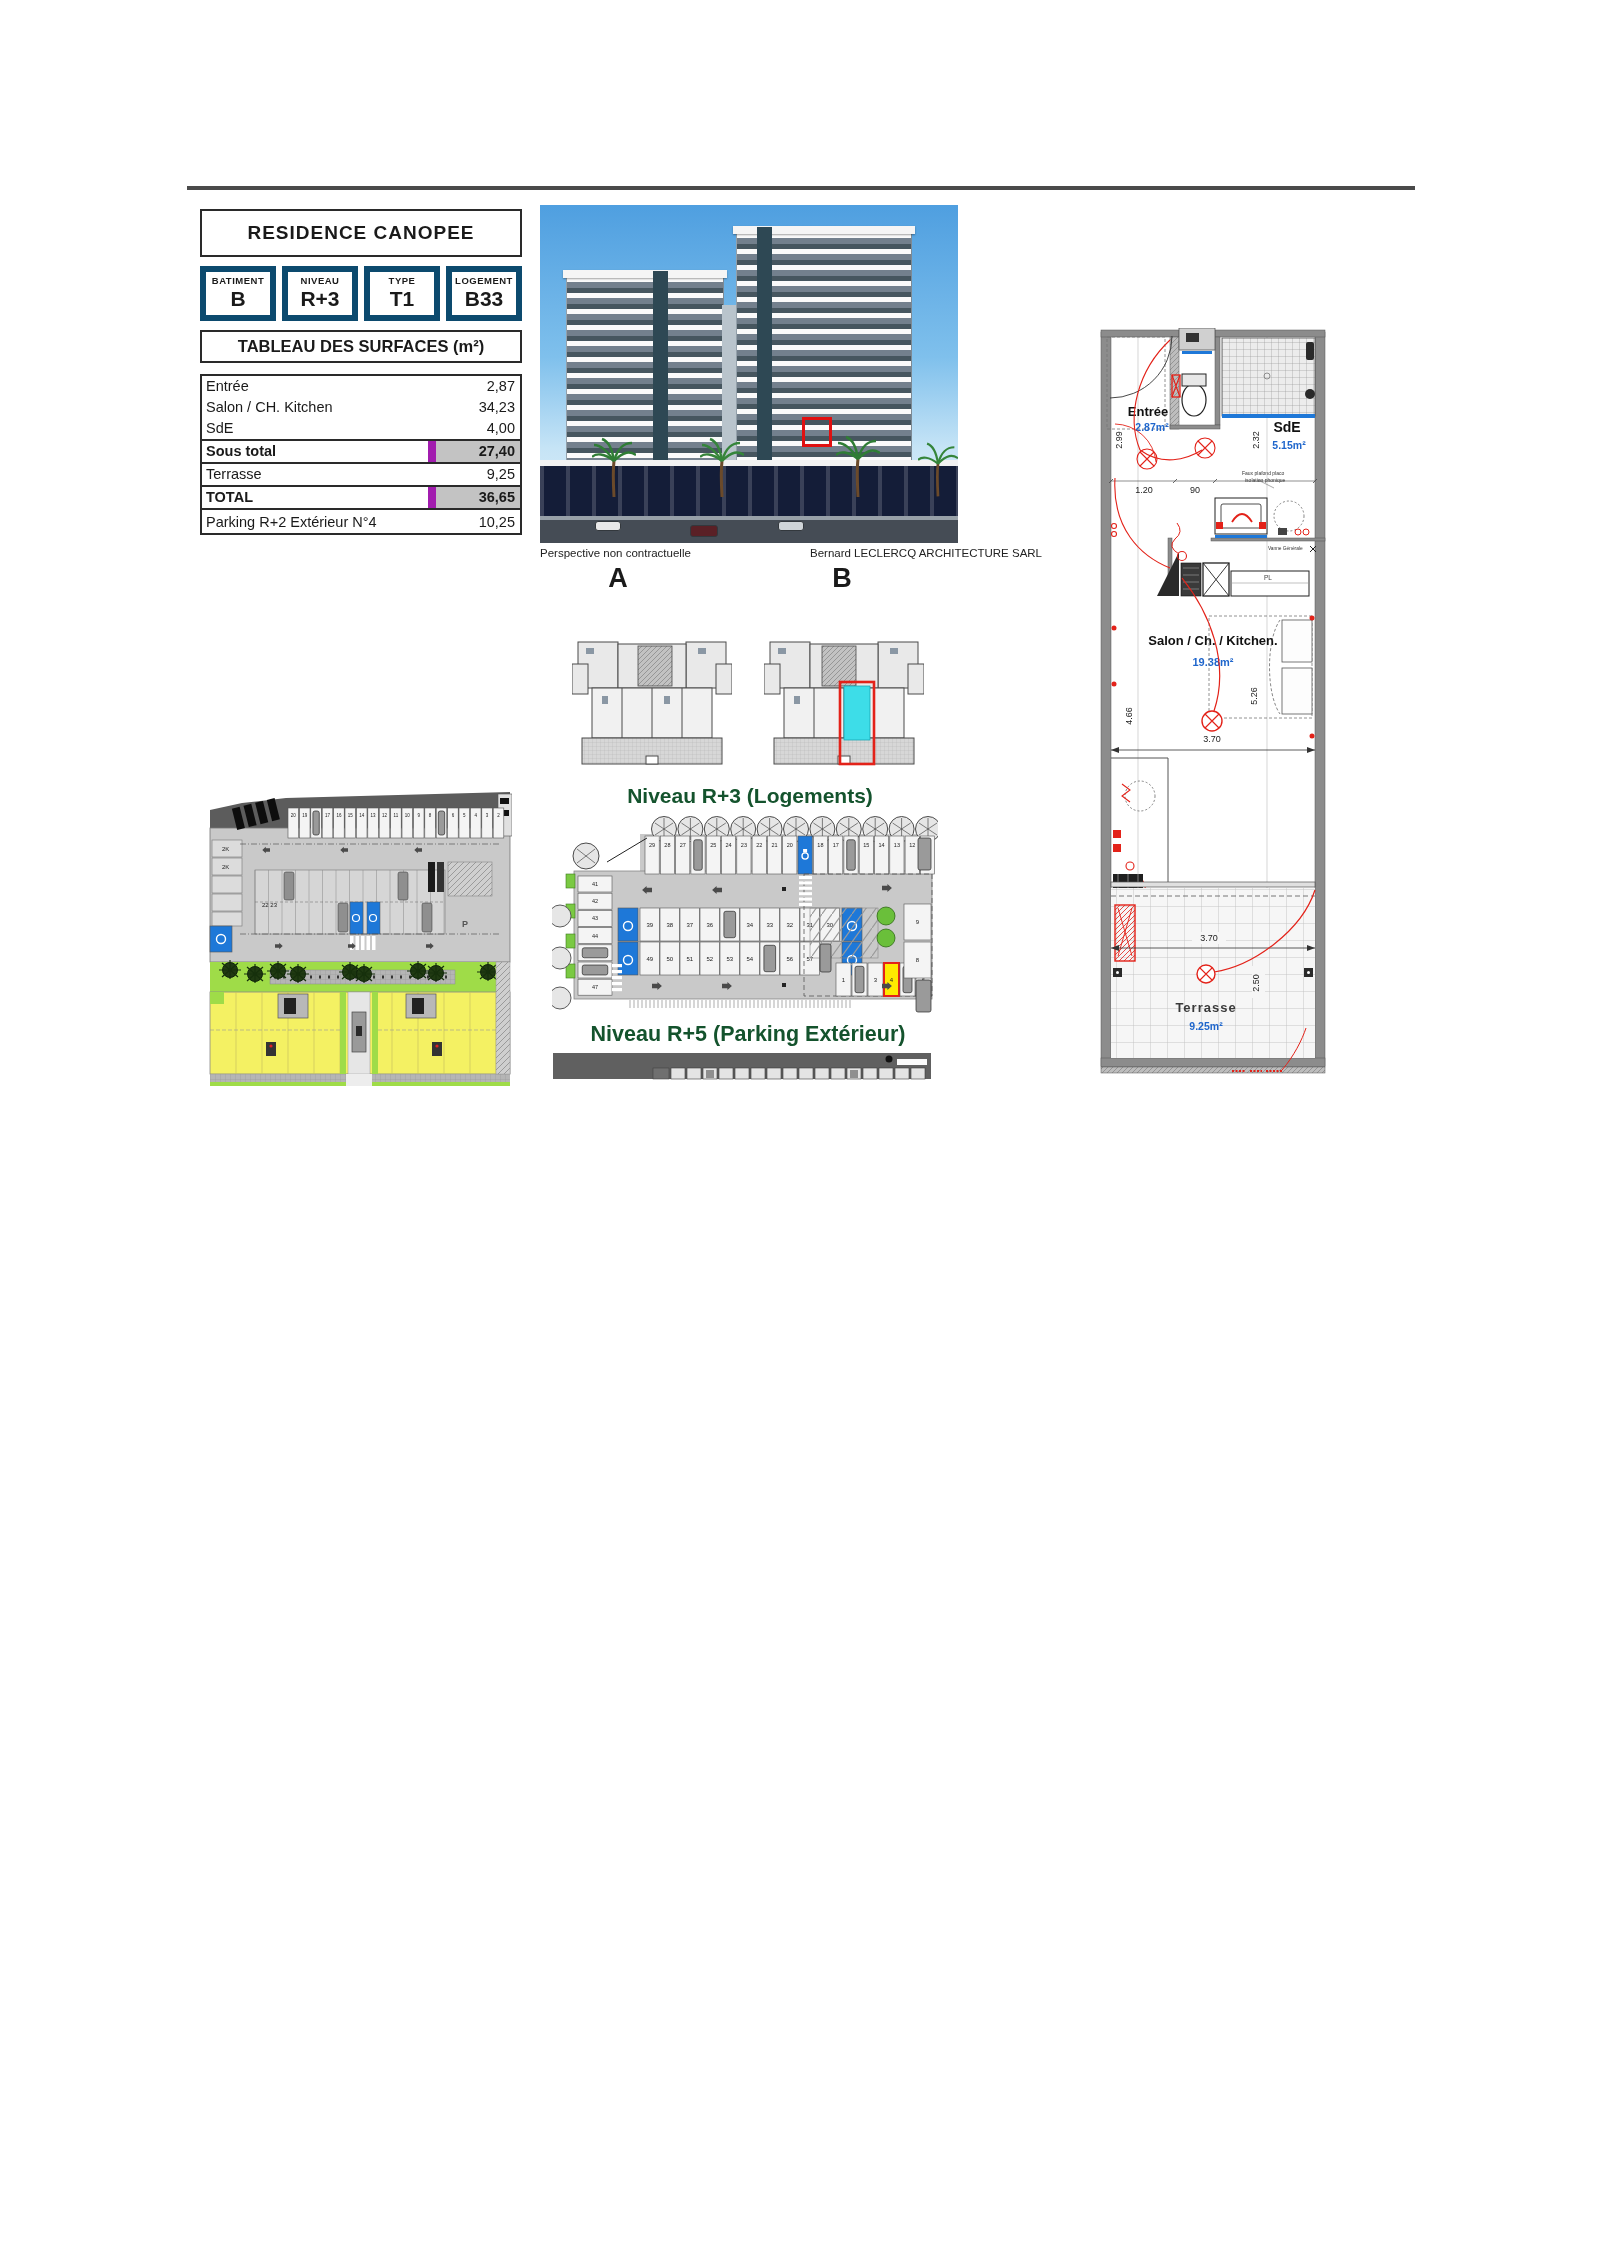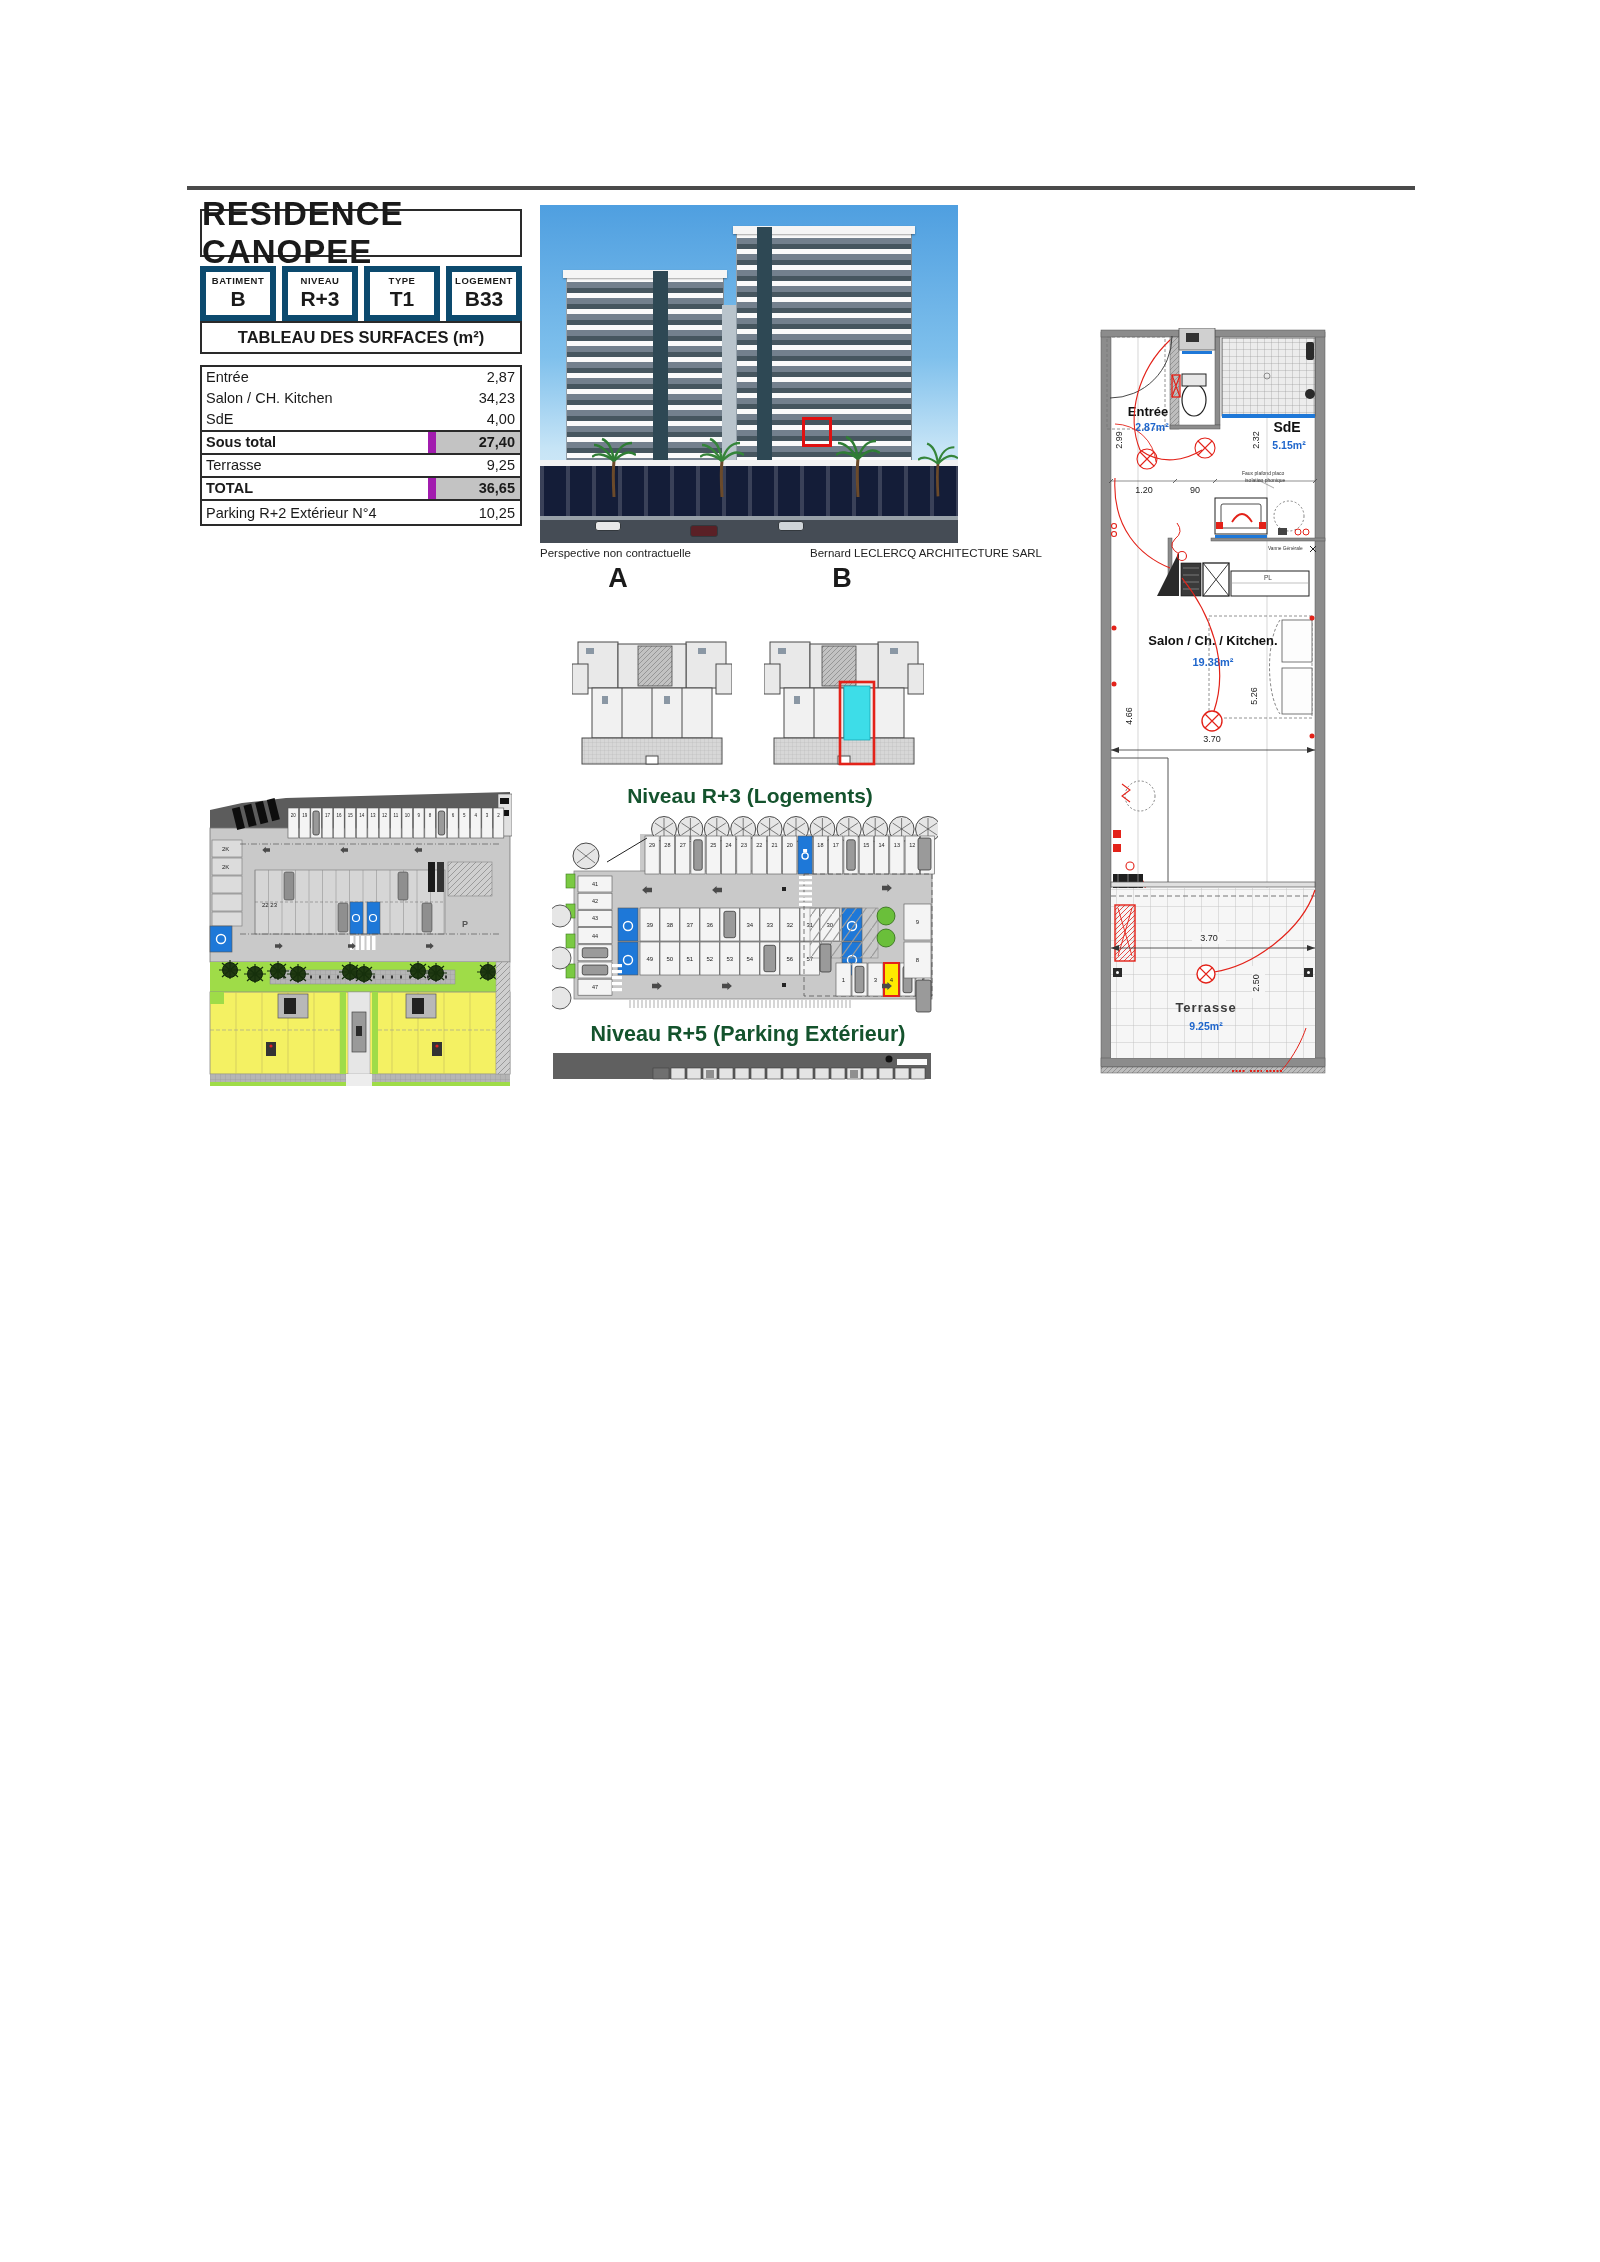--- a/index.html
+++ b/index.html
@@ -11,28 +11,28 @@
   .abs { position:absolute; }
   svg { font-family:"Liberation Sans", sans-serif; display:block; }
 
   
   .top-rule { left:187px; top:186px; width:1228px; height:4px; background:#4a4a4a; }
 
   
   .title-block { left:200px; top:209px; width:322px; }
   .title-box {
     border:2px solid #2a2a2a; height:48px; display:flex; align-items:center; justify-content:center;
-    font-size:33px; font-weight:bold; letter-spacing:1px;
+    font-size:19px; font-weight:bold; letter-spacing:1px;
   }
   .fields-row { display:flex; gap:6px; margin-top:9px; }
   .field-box { flex:1; border:6px solid #0c4a6e; text-align:center; padding:3px 0 4px; }
   .field-label { font-size:9.5px; font-weight:bold; letter-spacing:.5px; }
   .field-value { font-size:21px; font-weight:bold; margin-top:1px; }
   .surf-header {
-    border:2px solid #2a2a2a; text-align:center;
+    margin-top:9px; border:2px solid #2a2a2a; text-align:center;
     font-size:16.5px; font-weight:bold; padding:5px 0;
   }
   .surf-table { margin-top:11px; border:2px solid #2a2a2a; }
   .srow { display:flex; align-items:stretch; font-size:14.5px; }
   .srow .slabel { flex:1; padding:1px 0 1px 4px; line-height:19px; }
   .srow .sval   { width:92px; text-align:right; padding:1px 5px 1px 0; line-height:19px; }
   .srow.emph { font-weight:bold; border-top:2px solid #2a2a2a; border-bottom:2px solid #2a2a2a; }
   .srow.emph .sval { background:#c3c3c3; border-left:8px solid #a21caf; }
   .srow.last .slabel { padding-top:3px; }
   .srow.last .sval { padding-top:3px; }

